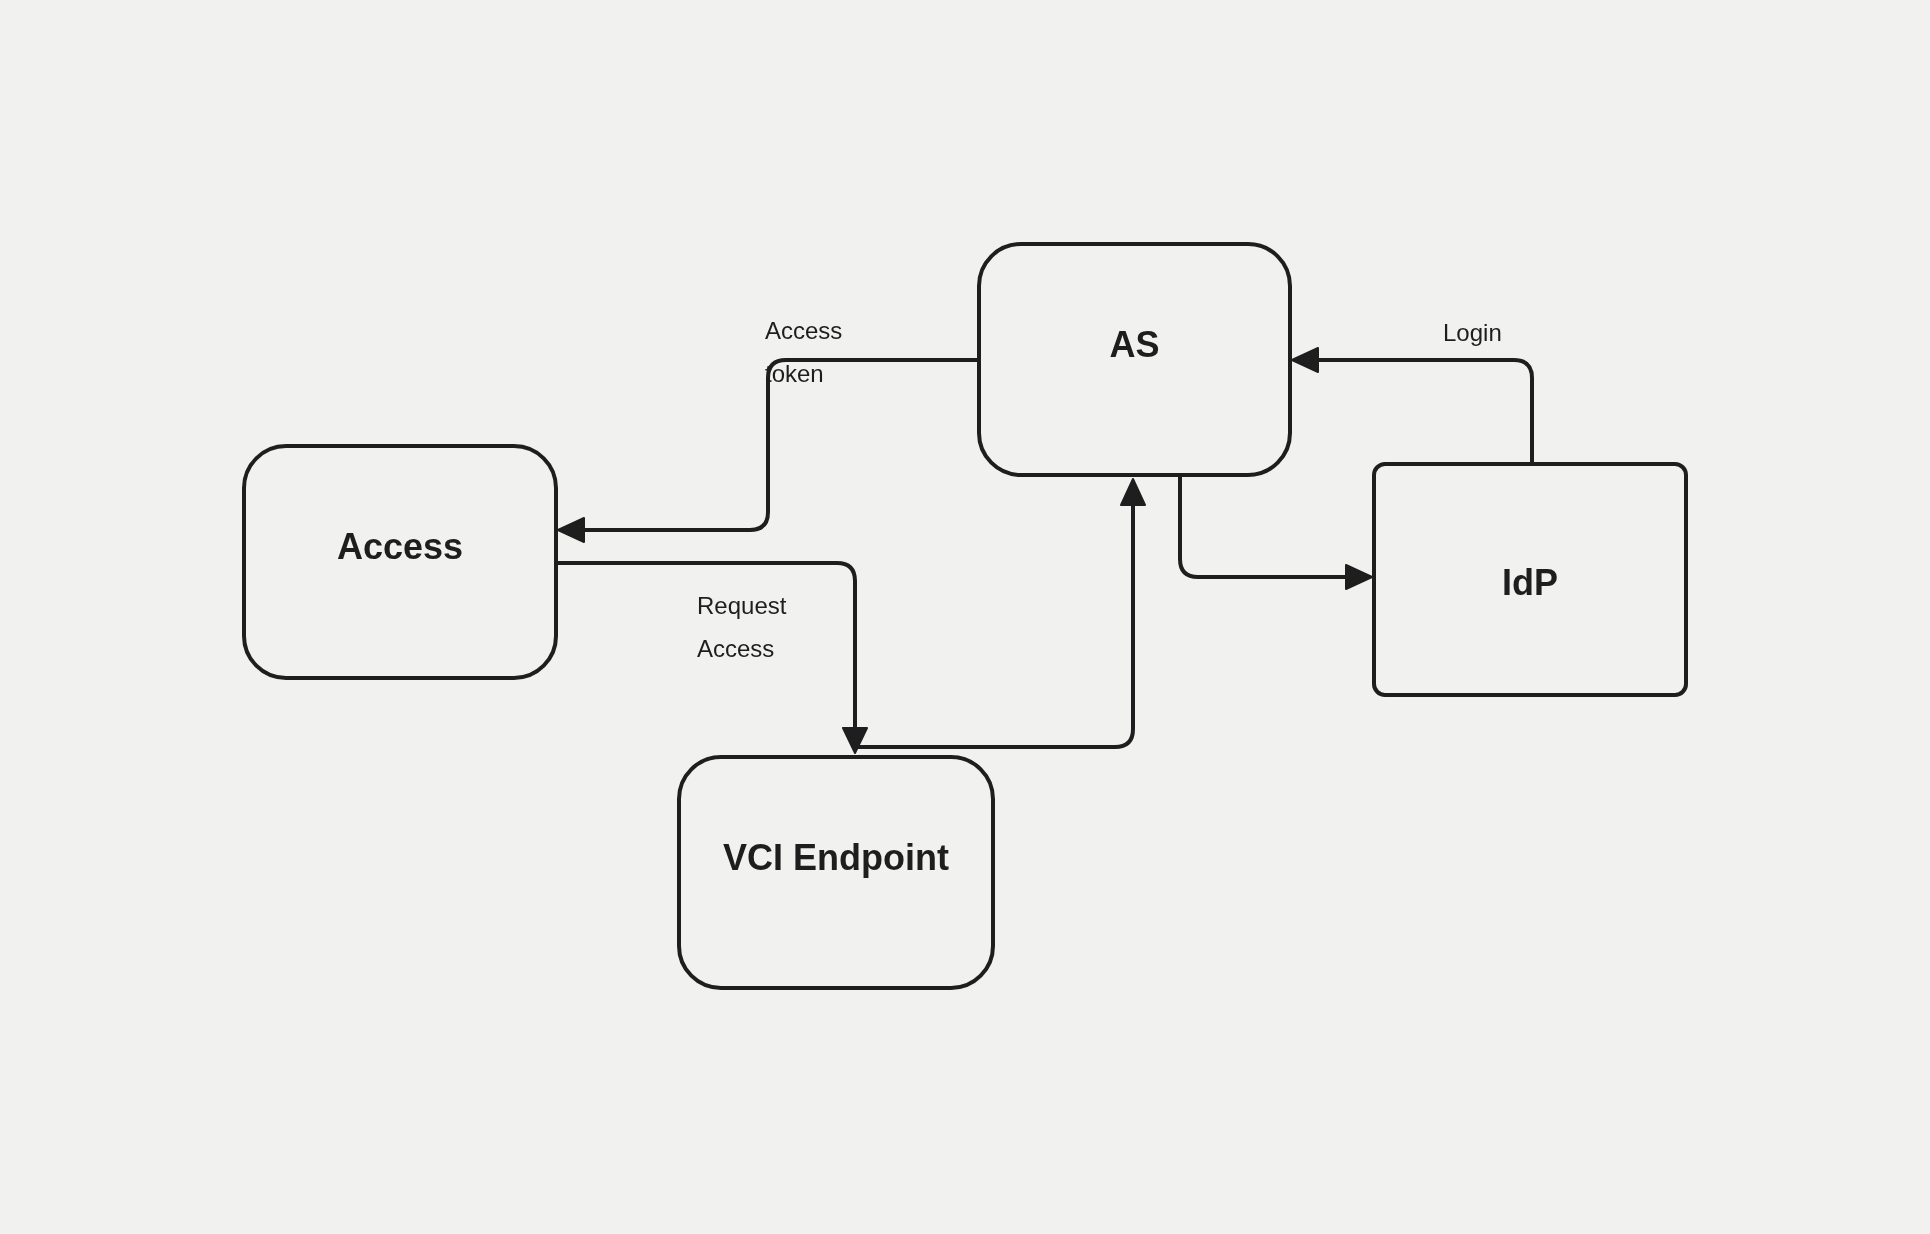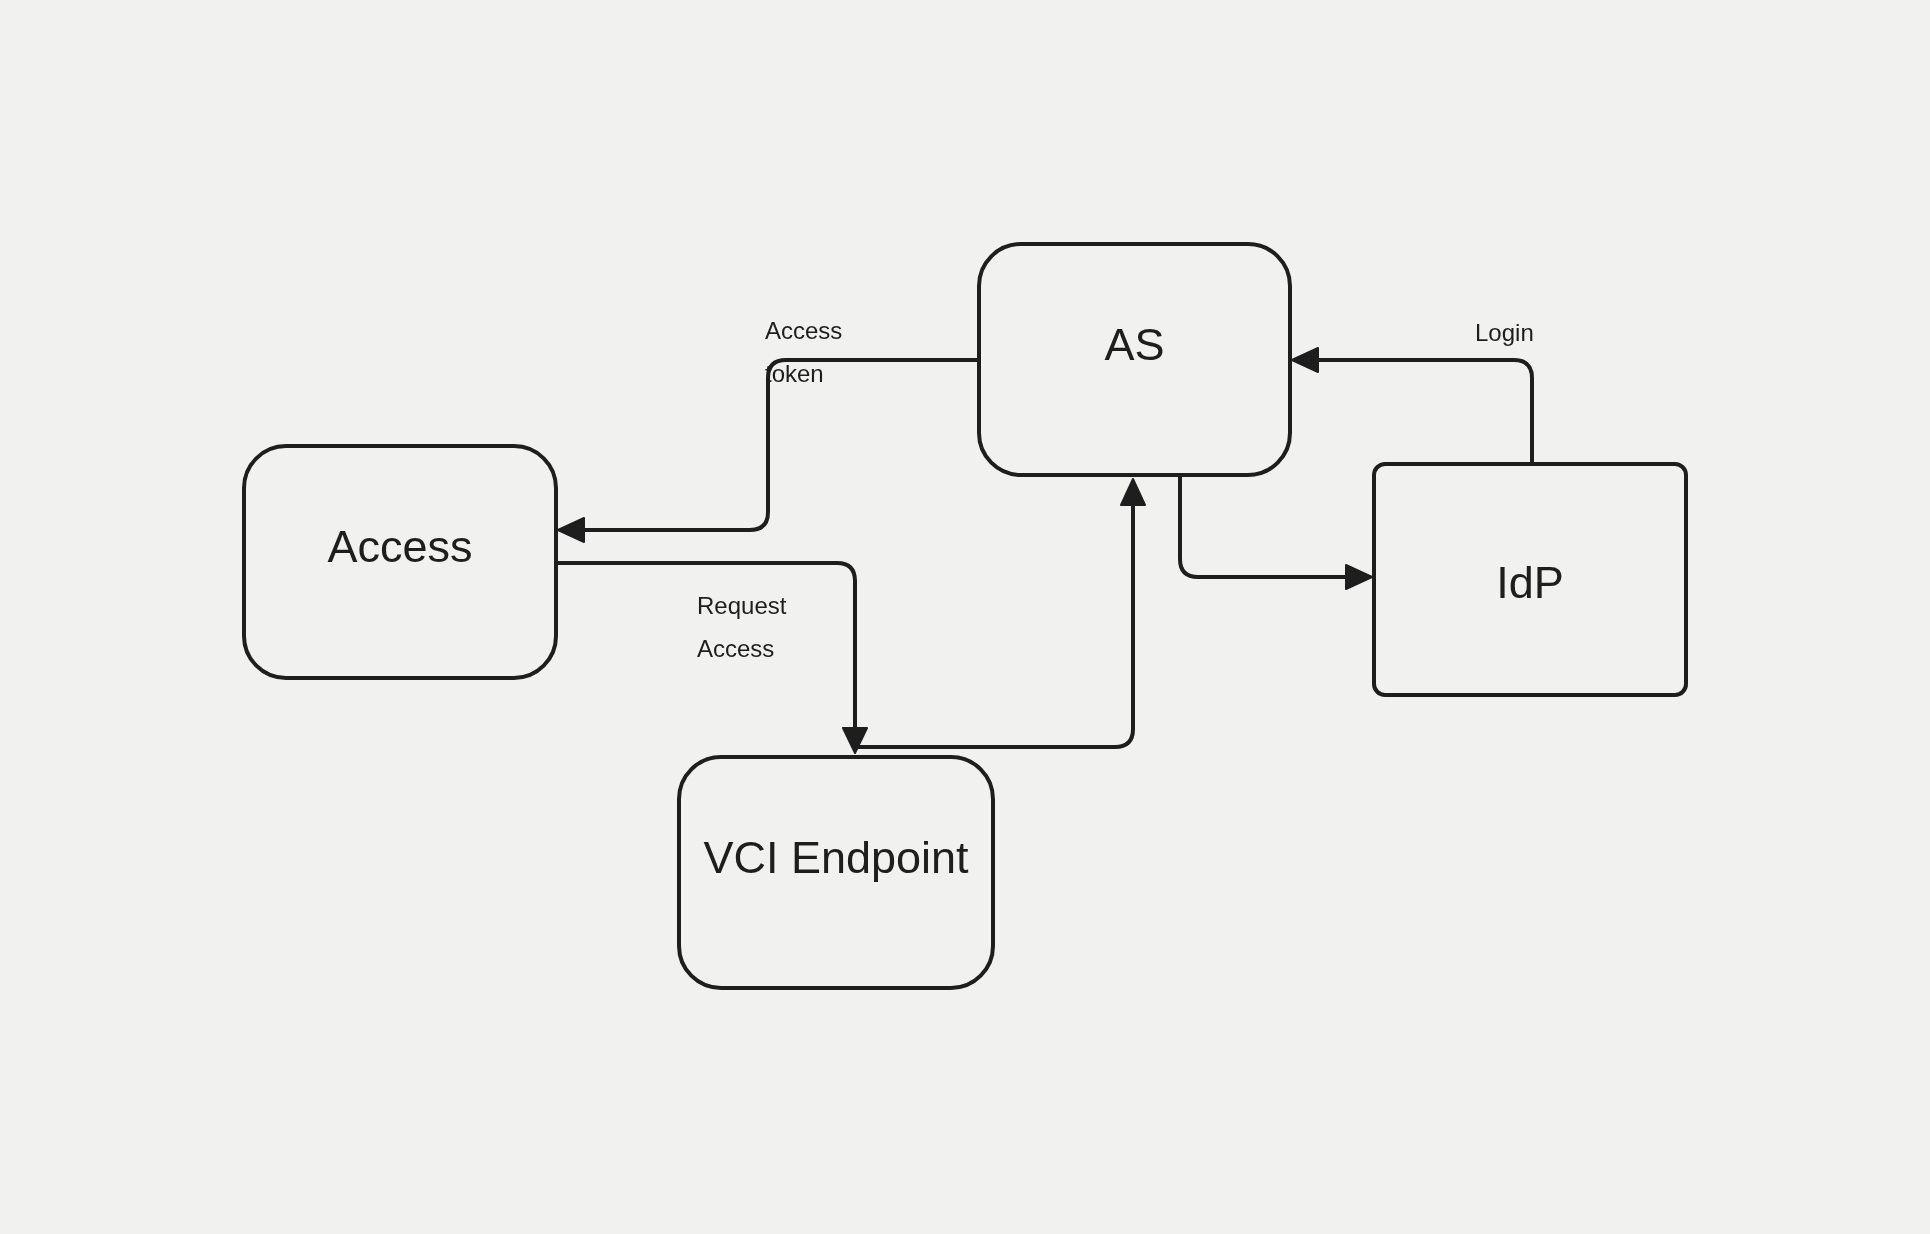--- a/index.html
+++ b/index.html
@@ -36,38 +36,39 @@
     stroke-linejoin: round;
   }
   .node {
     position: absolute;
     border: 4px solid var(--stroke);
     background: var(--bg);
     display: flex;
     align-items: center;
     justify-content: center;
     color: var(--stroke);
-    font-size: 45px;
+    font-size: 36px;
     line-height: 1.2;
+    font-weight: bold;
   }
   .node.rounded { border-radius: 44px; }
   .node.rounded .node-label { transform: translateY(-15px); }
   .node.sharp .node-label { transform: translateY(3px); }
   #node-as     { left: 977px;  top: 242px; width: 315px; height: 235px; }
   #node-wallet { left: 242px;  top: 444px; width: 316px; height: 236px; }
   #node-vci    { left: 677px;  top: 755px; width: 318px; height: 235px; }
   #node-idp    { left: 1372px; top: 462px; width: 316px; height: 235px; border-radius: 13px; }
   .edge-label {
     position: absolute;
     color: var(--stroke);
     font-size: 24px;
     line-height: 43px;
     white-space: pre-line;
   }
-  #label-login          { left: 1443px; top: 311px; margin-left: 32px; }
+  #label-login          { left: 1443px; top: 311px; }
   #label-access-token   { left: 765px;  top: 309px; }
   #label-request-access { left: 697px;  top: 584px; }
 </style>
 </head>
 <body>
 
 <div id="canvas">
 
   <svg id="edges" viewBox="0 0 1930 1234" xmlns="http://www.w3.org/2000/svg">
 

